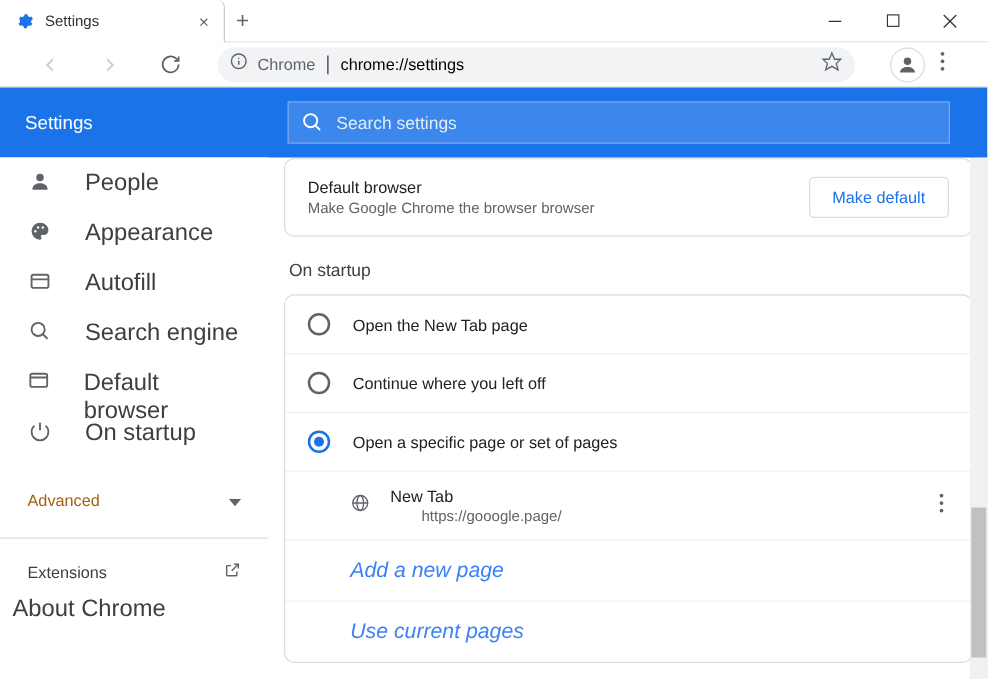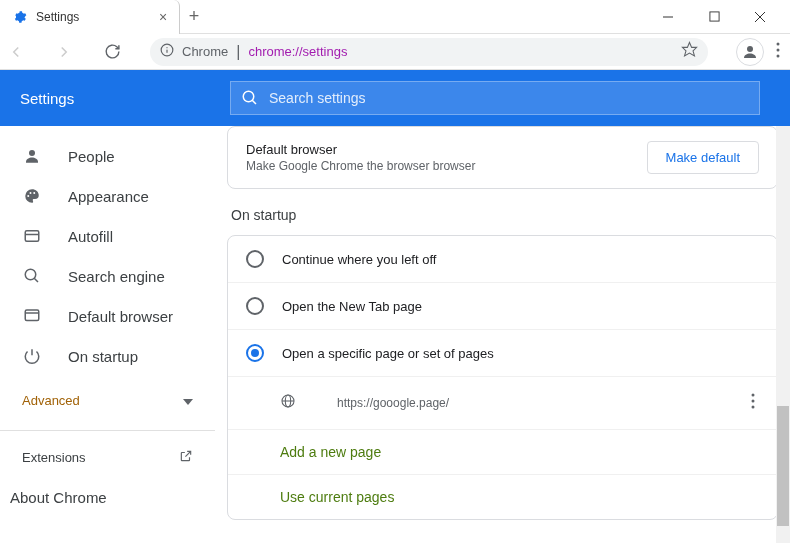--- a/index.html
+++ b/index.html
@@ -9,42 +9,42 @@
     .titlebar { height: 34px; background: #fff; display: flex; align-items: center; border-bottom: 1px solid #e0e0e0; }
     .tab { height: 34px; display: flex; align-items: center; padding: 0 8px 0 12px; gap: 8px; border-right: 1px solid #ccc; background: #fff; min-width: 180px; position: relative; border-top-left-radius: 6px; border-top-right-radius: 6px; }
     .tab-icon { width: 16px; height: 16px; display: flex; align-items: center; justify-content: center; }
     .tab-title { font-size: 12px; color: #333; flex: 1; }
     .tab-close { width: 16px; height: 16px; color: #666; font-size: 14px; display: flex; align-items: center; justify-content: center; cursor: pointer; }
     .new-tab { width: 28px; display: flex; align-items: center; justify-content: center; color: #666; font-size: 18px; cursor: pointer; }
     .window-controls { margin-left: auto; display: flex; gap: 22px; padding-right: 18px; }
     .window-btn { width: 24px; height: 24px; display: flex; align-items: center; justify-content: center; color: #333; cursor: pointer; }
     
     
-    .addressbar { height: 36px; background: #fff; display: flex; align-items: center; padding: 0 0; gap: 16px; border-bottom: 1px solid #e0e0e0; }
+    .addressbar { height: 36px; background: #fff; display: flex; align-items: center; padding: 0 24px; gap: 16px; border-bottom: 1px solid #e0e0e0; }
     .nav-btn { width: 32px; height: 32px; display: flex; align-items: center; justify-content: center; color: #888; cursor: pointer; }
     .nav-btn.disabled { color: #ccc; }
     .url-field { flex: 1; height: 28px; background: #f1f3f4; border-radius: 14px; display: flex; align-items: center; padding: 0 10px; gap: 8px; margin: 0 6px; }
     .url-info { font-size: 13px; color: #5f6368; display: flex; align-items: center; gap: 6px; }
-    .url-text { font-size: 13px; color: #a21caf; }
+    .url-text { font-size: 13px; color: #000000; }
     .star-btn { color: #5f6368; cursor: pointer; margin-left: auto; }
     .profile-area { display: flex; align-items: center; gap: 8px; padding: 0 6px; }
     .profile-icon { width: 28px; height: 28px; border-radius: 50%; border: 1px solid #dadce0; display: flex; align-items: center; justify-content: center; cursor: pointer; }
     .menu-btn { color: #5f6368; cursor: pointer; padding: 0 4px; }
     
     
     .app-header { height: 56px; background: #1a73e8; display: flex; align-items: center; padding: 0 20px; gap: 20px; }
     .app-title { font-size: 15px; color: #fff; font-weight: 500; min-width: 190px; }
     .search-box { flex: 1; height: 34px; background: rgba(255,255,255,0.15); border: 1px solid rgba(255,255,255,0.3); border-radius: 0; display: flex; align-items: center; padding: 0 10px; gap: 10px; max-width: 530px; }
     .search-box input { background: transparent; border: none; outline: none; color: #fff; font-size: 14px; flex: 1; }
     .search-box input::placeholder { color: rgba(255,255,255,0.85); }
     
     
     .content { display: flex; height: calc(543px - 34px - 36px - 56px); position: relative; }
     .sidebar { width: 215px; padding: 10px 0; background: #fff; }
-    .sidebar-item { height: 40px; display: flex; align-items: center; padding: 0 22px; gap: 26px; cursor: pointer; font-size: 15px; color: #3c4043; }
+    .sidebar-item { height: 40px; display: flex; align-items: flex-start; padding: 0 22px; gap: 26px; cursor: pointer; font-size: 19px; color: #3c4043; }
     .sidebar-item .side-icon { width: 20px; color: #5f6368; display: flex; align-items: center; justify-content: center; }
     .sidebar-advanced { height: 48px; display: flex; align-items: center; justify-content: space-between; padding: 0 22px; font-size: 13px; color: #a16207; cursor: pointer; }
     .sidebar-divider { border-top: 1px solid #e0e0e0; margin: 6px 0; }
     .sidebar-ext { display: flex; align-items: center; justify-content: space-between; padding: 0 22px; height: 40px; font-size: 13px; color: #3c4043; cursor: pointer; }
     
     
     .main-panel { flex: 1; padding: 0 12px; overflow-y: auto; background: #fff; position: relative; }
     .card { border: 1px solid #dadce0; border-radius: 8px; background: #fff; margin-bottom: 18px; }
     .card-row { display: flex; align-items: center; justify-content: space-between; padding: 14px 18px; }
     .card-row-text { display: flex; flex-direction: column; gap: 2px; }
@@ -59,21 +59,21 @@
     .radio { width: 18px; height: 18px; border: 2px solid #5f6368; border-radius: 50%; display: flex; align-items: center; justify-content: center; }
     .radio.selected { border-color: #1a73e8; }
     .radio.selected::after { content: ''; width: 8px; height: 8px; background: #1a73e8; border-radius: 50%; }
     
     .page-row { display: flex; align-items: center; padding: 12px 18px 12px 52px; gap: 16px; border-top: 1px solid #f0f0f0; }
     .page-info { display: flex; flex-direction: column; gap: 1px; flex: 1; }
     .page-name { font-size: 13px; color: #202124; }
     .page-url { font-size: 12px; color: #5f6368; padding-left: 25px; }
     .page-menu { color: #5f6368; cursor: pointer; padding: 4px; }
     
-    .link-row { padding: 14px 18px 14px 52px; font-size: 14px; color: #4d7c0f; cursor: pointer; border-top: 1px solid #f0f0f0; }
+    .link-row { padding: 14px 18px 14px 52px; font-size: 17px; color: #3b82f6; cursor: pointer; border-top: 1px solid #f0f0f0; font-style: italic; }
     
     .advanced-footer { text-align: center; padding: 14px 0; font-size: 13px; color: #3c4043; cursor: pointer; display: flex; align-items: center; justify-content: center; gap: 14px; }
     
     .scrollbar-track { position: absolute; right: 0; top: 126px; bottom: 0; width: 14px; background: #f1f1f1; }
     .scrollbar-thumb { position: absolute; right: 1px; width: 12px; height: 120px; background: #c1c1c1; top: 280px; }
   </style>
 </head>
 <body>
 
 <div class="titlebar">
@@ -250,37 +250,38 @@
         </div>
         <button class="btn-outline">Make default</button>
       </div>
     </div>
 
     <div class="section-title">On startup</div>
 
     <div class="card">
       <div class="radio-row">
         <span class="radio"></span>
-        <span>Continue where you left off</span>
+        <span>Open the New Tab page</span>
       </div>
       <div class="radio-row">
         <span class="radio"></span>
-        <span>Open the New Tab page</span>
+        <span>Continue where you left off</span>
       </div>
       <div class="radio-row">
         <span class="radio selected"></span>
         <span>Open a specific page or set of pages</span>
       </div>
       <div class="page-row">
         <span><svg width="16" height="16" viewBox="0 0 24 24" fill="none" stroke="#5f6368" stroke-width="1.6">
               <circle cx="12" cy="12" r="9"></circle>
               <ellipse cx="12" cy="12" rx="4" ry="9"></ellipse>
               <line x1="3" y1="12" x2="21" y2="12"></line>
             </svg></span>
         <div class="page-info">
+          <span class="page-name">New Tab</span>
           <span class="page-url">https://gooogle.page/</span>
         </div>
         <span class="page-menu"><svg width="4" height="16" viewBox="0 0 4 16" fill="#5f6368">
               <circle cx="2" cy="2" r="1.5"></circle>
               <circle cx="2" cy="8" r="1.5"></circle>
               <circle cx="2" cy="14" r="1.5"></circle>
             </svg></span>
       </div>
       <div class="link-row">Add a new page</div>
       <div class="link-row">Use current pages</div>

